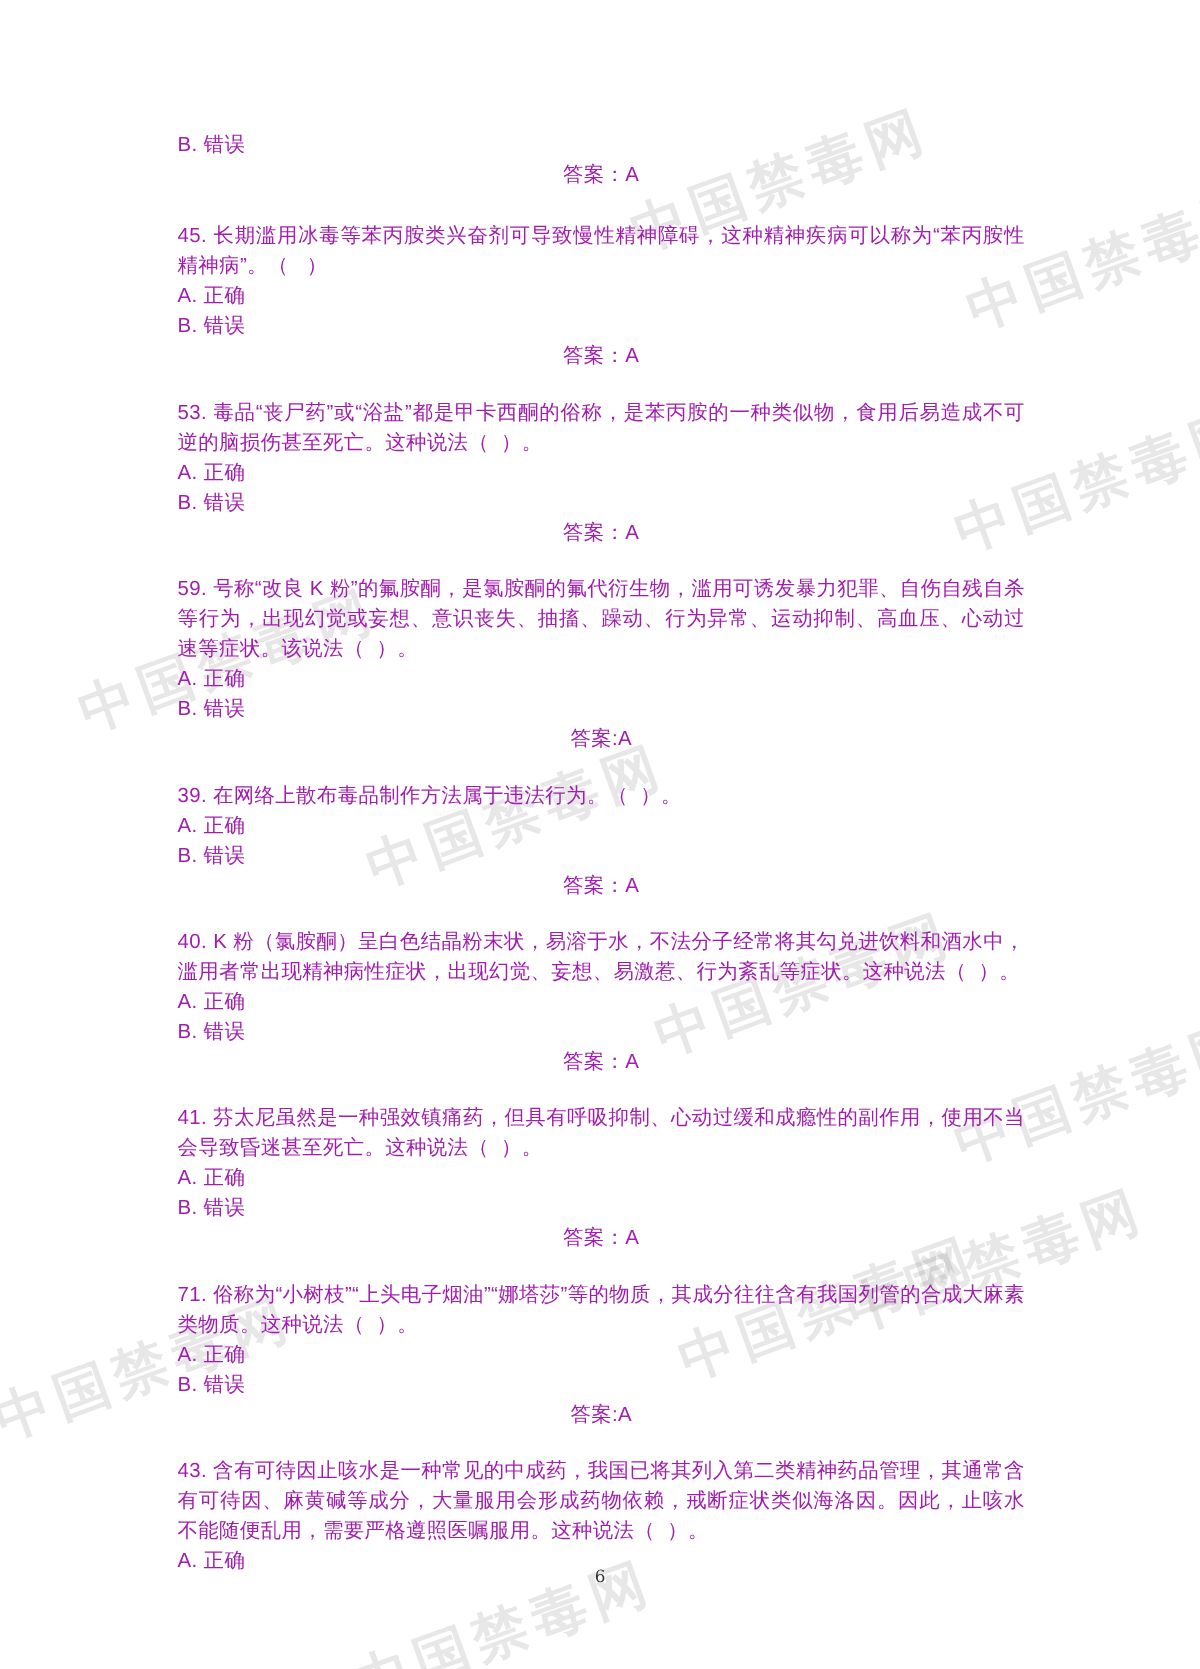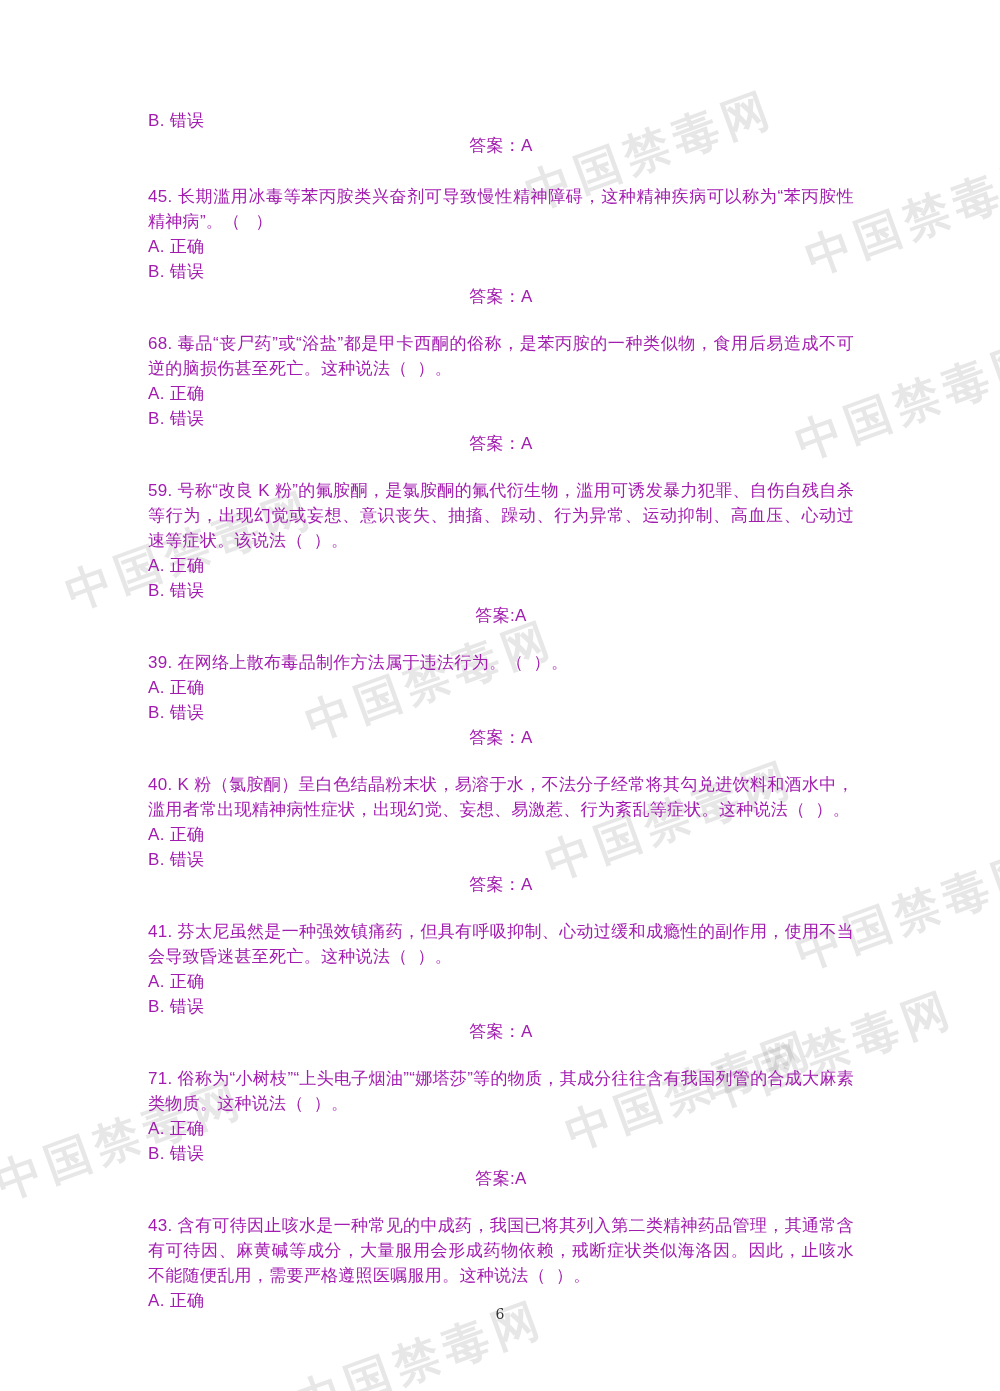--- a/index.html
+++ b/index.html
@@ -102,21 +102,21 @@
     </div>
 
     <div id="questions">
         <div class="q-block">
           <div class="line stem">45. 长期滥用冰毒等苯丙胺类兴奋剂可导致慢性精神障碍，这种精神疾病可以称为“苯丙胺性精神病”。（   ）</div>
           <div class="line opt">A. 正确</div>
           <div class="line opt">B. 错误</div>
           <div class="line ans">答案：A</div>
         </div>
         <div class="q-block">
-          <div class="line stem">68. 毒品“丧尸药”或“浴盐”都是甲卡西酮的俗称，是苯丙胺的一种类似物，食用后易造成不可逆的脑损伤甚至死亡。这种说法（  ）。</div>
+          <div class="line stem">53. 毒品“丧尸药”或“浴盐”都是甲卡西酮的俗称，是苯丙胺的一种类似物，食用后易造成不可逆的脑损伤甚至死亡。这种说法（  ）。</div>
           <div class="line opt">A. 正确</div>
           <div class="line opt">B. 错误</div>
           <div class="line ans">答案：A</div>
         </div>
         <div class="q-block">
           <div class="line stem">59. 号称“改良 K 粉”的氟胺酮，是氯胺酮的氟代衍生物，滥用可诱发暴力犯罪、自伤自残自杀等行为，出现幻觉或妄想、意识丧失、抽搐、躁动、行为异常、运动抑制、高血压、心动过速等症状。该说法（  ）。</div>
           <div class="line opt">A. 正确</div>
           <div class="line opt">B. 错误</div>
           <div class="line ans">答案:A</div>
         </div>

